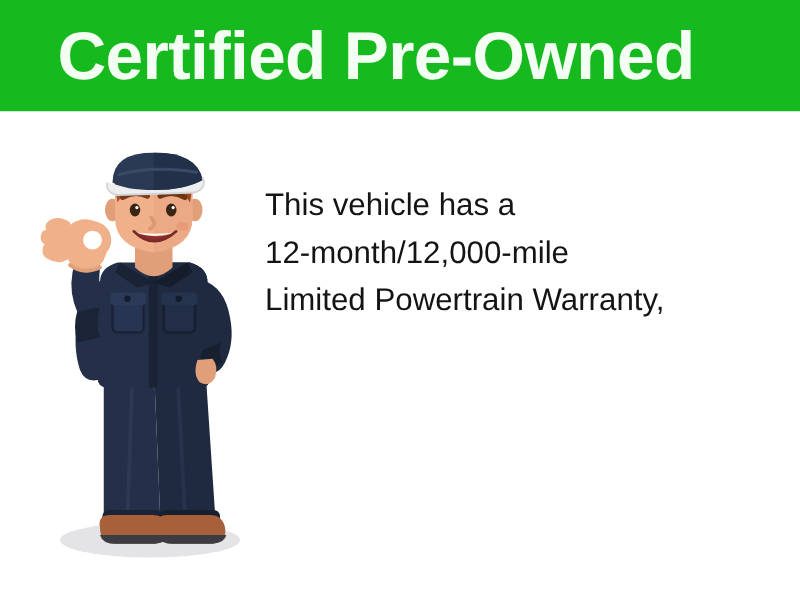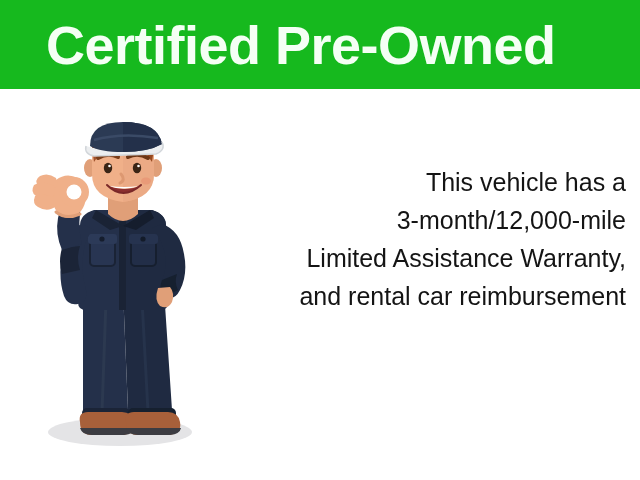--- a/index.html
+++ b/index.html
@@ -43,27 +43,26 @@
     font-size: 54px;
     letter-spacing: -0.5px;
     color: #f4fff4;
     white-space: nowrap;
   }
 
   
   .body-text {
     position: absolute;
     left: 212px;
-    top: 163px;
+    top: 145px;
     width: 414px;
     font-family: "Liberation Sans", sans-serif;
     font-size: 25px;
     line-height: 38px;
     color: #141414;
-    text-align: right;
   }
   .body-text .line {
     white-space: nowrap;
     display: block;
   }
 
   
   .mechanic {
     position: absolute;
     left: 22px;
@@ -175,18 +174,17 @@
       <path d="M64 24 Q62 32 72 34 L134 32 Q144 28 140 20 Q120 28 96 28 Q76 28 64 24 Z" fill="#eceef0"></path>
       <path d="M68 24 Q68 0 101 0 Q136 0 140 22 Q126 30 101 30 Q78 30 68 24 Z" fill="#2b3a54"></path>
       <path d="M101 0 Q136 0 140 22 Q126 30 101 30 Z" fill="#23304a"></path>
       <path d="M72 18 Q100 10 136 16" stroke="#3a4a66" stroke-width="2.5" fill="none"></path>
       <path d="M64 24 Q62 32 72 34 L134 32 Q144 28 140 20" stroke="#d2d6da" stroke-width="1.5" fill="none"></path>
     </svg>
   </div>
 
   <div class="body-text">
     <span class="line">This vehicle has a</span>
-    <span class="line">3-month/12,000-mile</span>
-    <span class="line">Limited Assistance Warranty,</span>
-    <span class="line">and rental car reimbursement</span>
+    <span class="line">12-month/12,000-mile</span>
+    <span class="line">Limited Powertrain Warranty,</span>
   </div>
 
 </div>
 
 </body></html>

